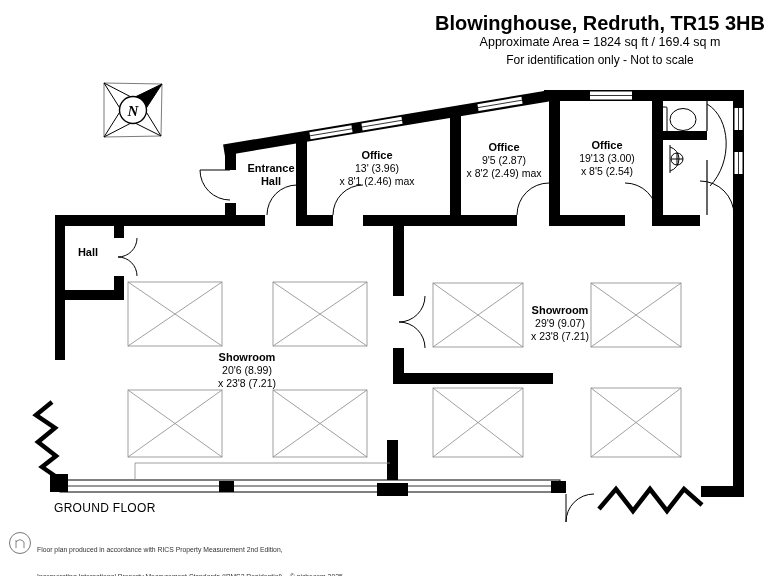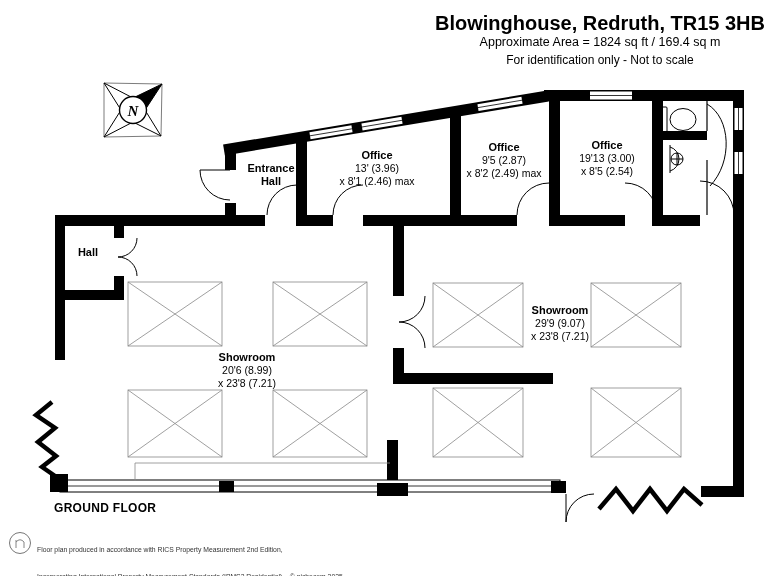--- a/index.html
+++ b/index.html
@@ -8,21 +8,21 @@
     font-family:"Liberation Sans", sans-serif; overflow:hidden; color:#000;
   }
   svg.plan { position:absolute; left:0; top:0; }
   .hdr { position:absolute; top:12px; right:3px; text-align:center; }
   .hdr-title { font-size:20px; font-weight:bold; letter-spacing:0; }
   .hdr-area  { font-size:12.5px; margin-top:0; }
   .hdr-note  { font-size:12px; margin-top:4px; }
   .lbl { position:absolute; transform:translateX(-50%); text-align:center; white-space:nowrap; }
   .room-name { font-size:11px; font-weight:bold; line-height:13px; }
   .room-dim  { font-size:10.5px; line-height:12.5px; }
-  .gf { position:absolute; left:54px; top:501px; font-size:12px; font-weight:bold; letter-spacing:0.3px; }
+  .gf { position:absolute; left:54px; top:501px; font-size:12px; font-weight:normal; letter-spacing:0.3px; }
   .footer { position:absolute; left:37px; top:527px; font-size:6.8px; line-height:9px; color:#333; white-space:pre; }
   .logo { position:absolute; left:7px; top:529px; }
 </style>
 </head>
 <body>
 
 <div class="page">
 
   <svg class="plan" width="768" height="576" viewBox="0 0 768 576">
 

